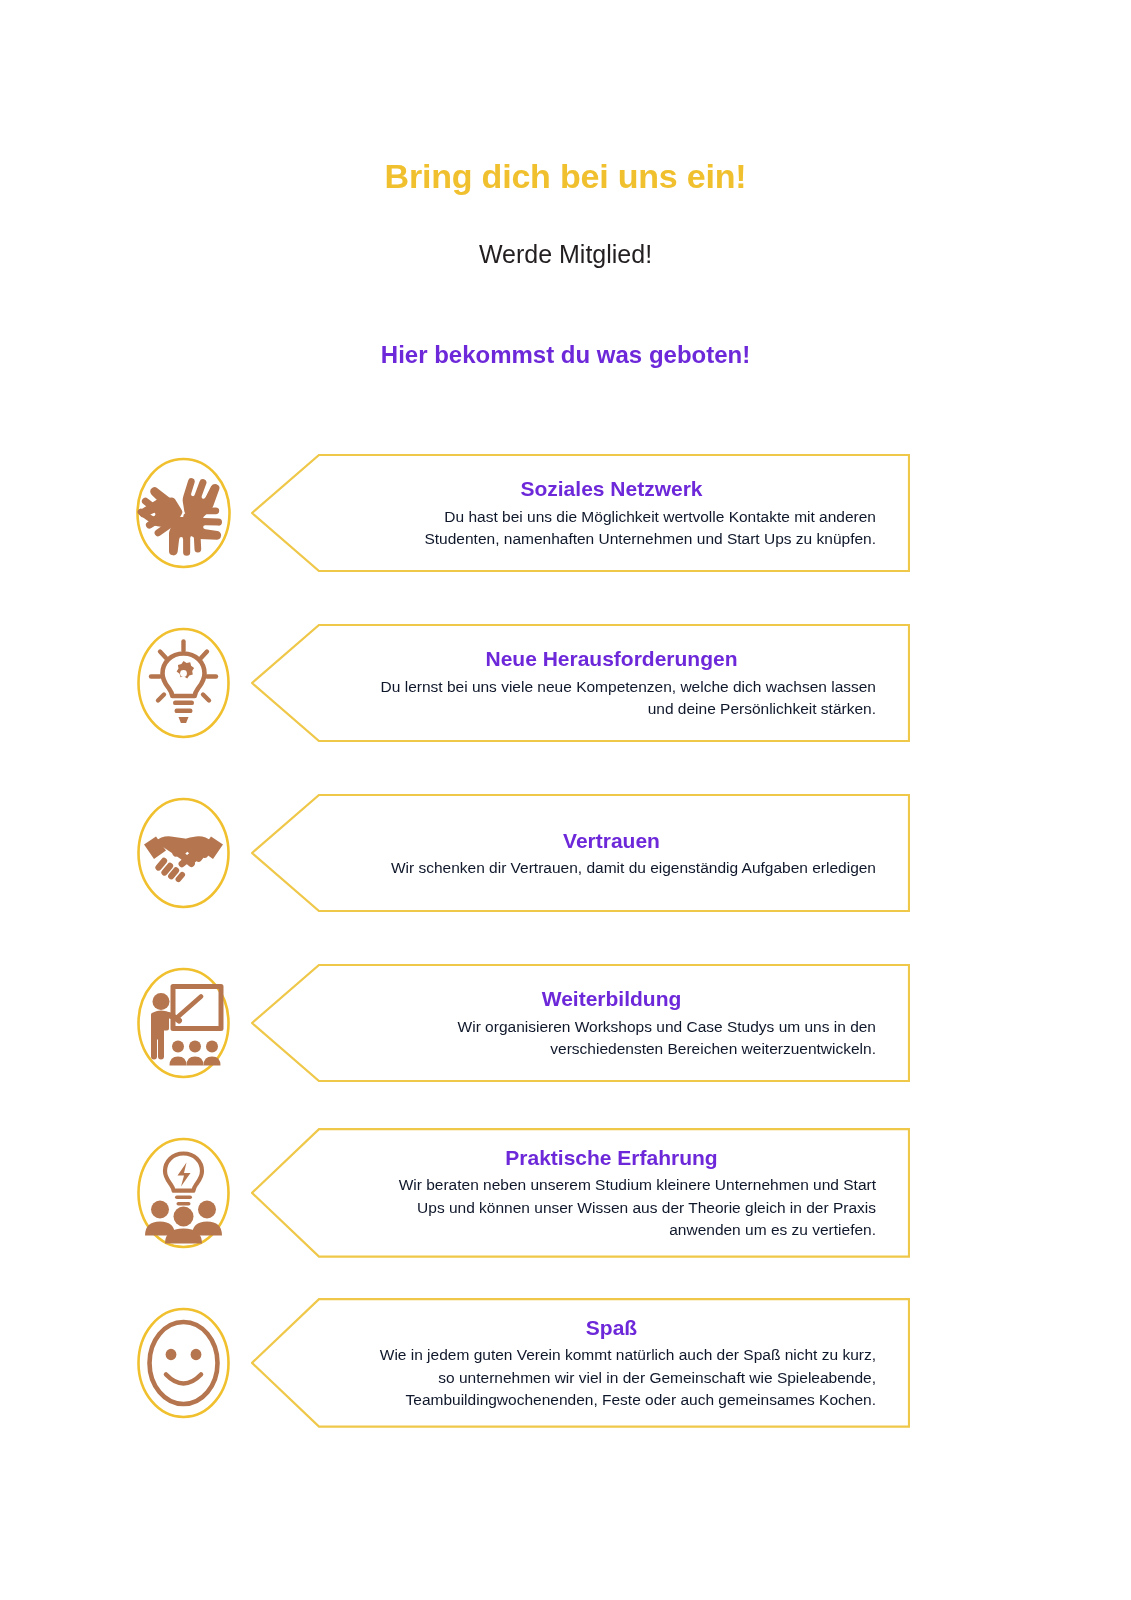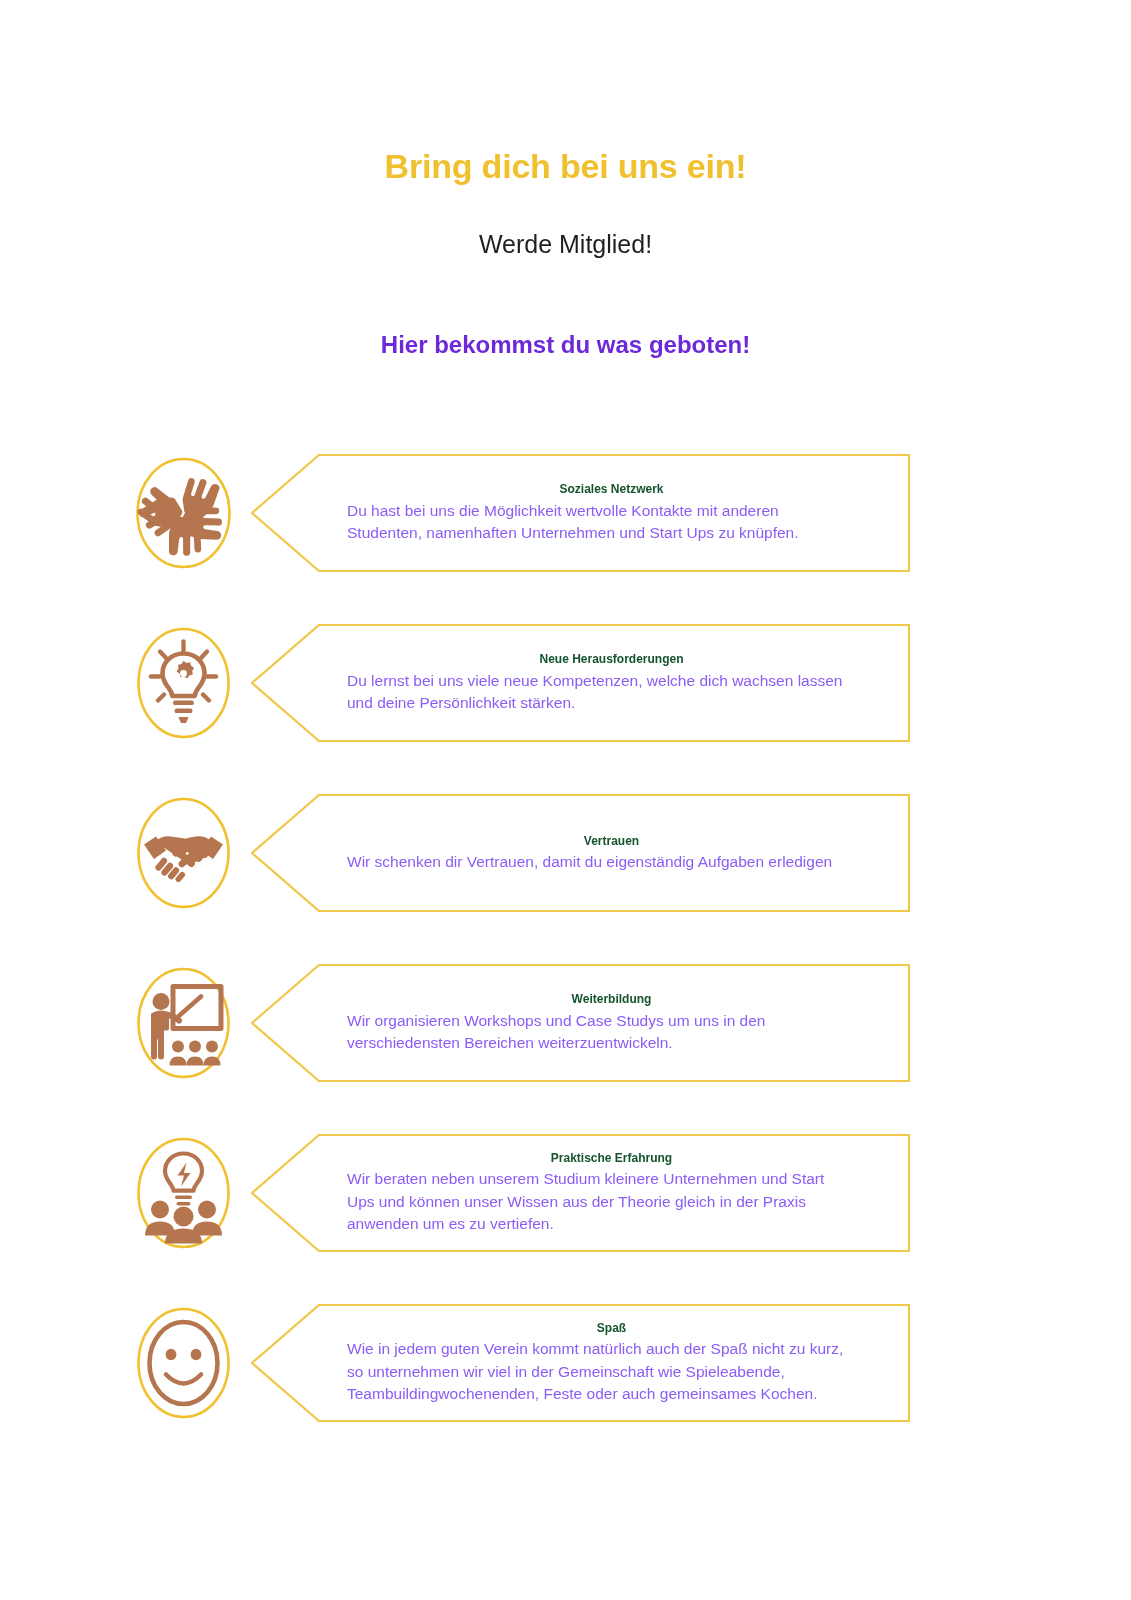--- a/index.html
+++ b/index.html
@@ -20,21 +20,21 @@
   .header {
     padding-top: 148px;
     text-align: center;
   }
   .headline {
     font-size: 34px;
     font-weight: bold;
     color: #F0C02E;
     letter-spacing: -0.2px;
     line-height: 1.1;
-    margin: 0;
+    margin: 10px;
   }
   .subline {
     font-size: 25px;
     font-weight: normal;
     color: #231f20;
     margin: 16px;
     padding-top: 30px;
     line-height: 1.1;
   }
   .section-title {
@@ -90,31 +90,31 @@
   }
   .card-shape {
     position: absolute;
     inset: 0;
     width: 100%;
     height: 100%;
     pointer-events: none;
   }
   .card-title {
     text-align: center;
-    font-size: 12px;
+    font-size: 21px;
     font-weight: bold;
-    color: #14532d;
+    color: #6d28d9;
     line-height: 1.35;
     margin: 0 0 2px 0;
     position: relative;
   }
   .card-body {
-    text-align: left;
+    text-align: right;
     font-size: 15.5px;
-    color: #8b5cf6;
+    color: #0f172a;
     line-height: 1.45;
     margin: 0;
     position: relative;
   }
   .card-body span { display: block; }
 </style>
 </head>
 <body>
 
 <div class="header">

